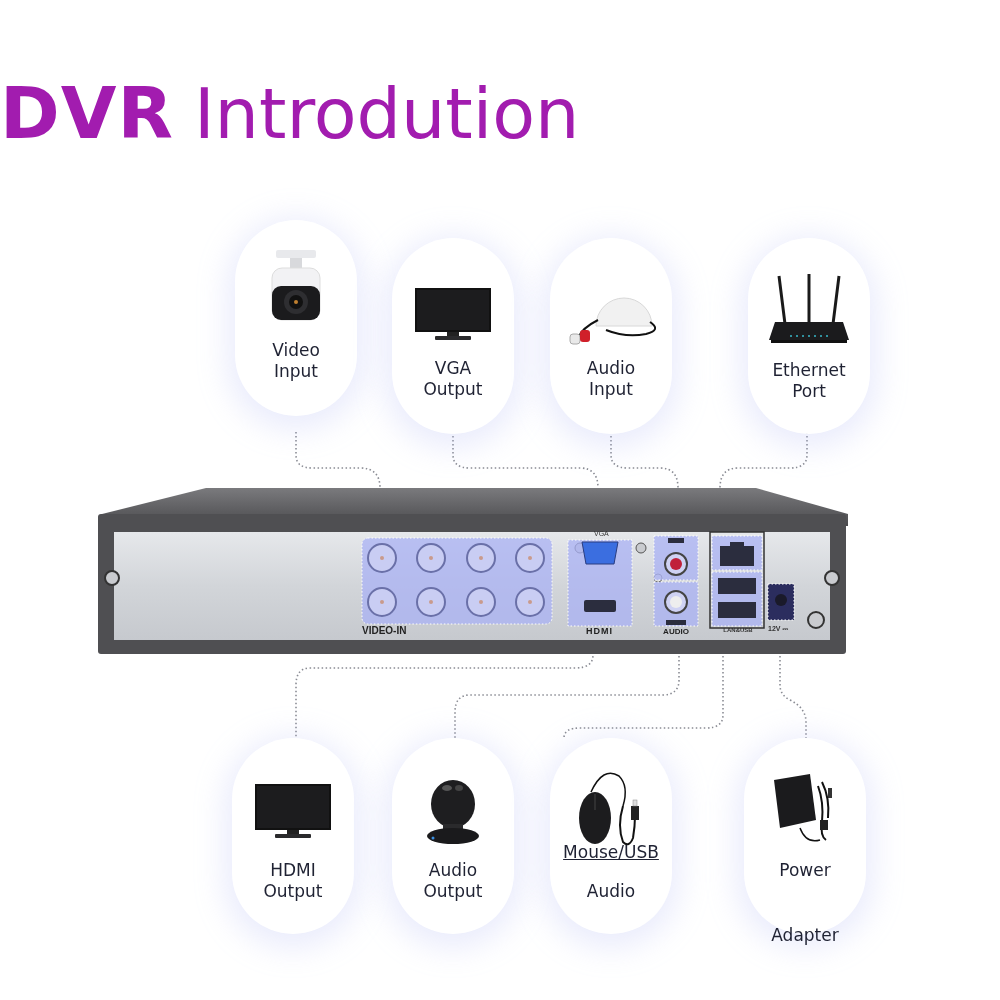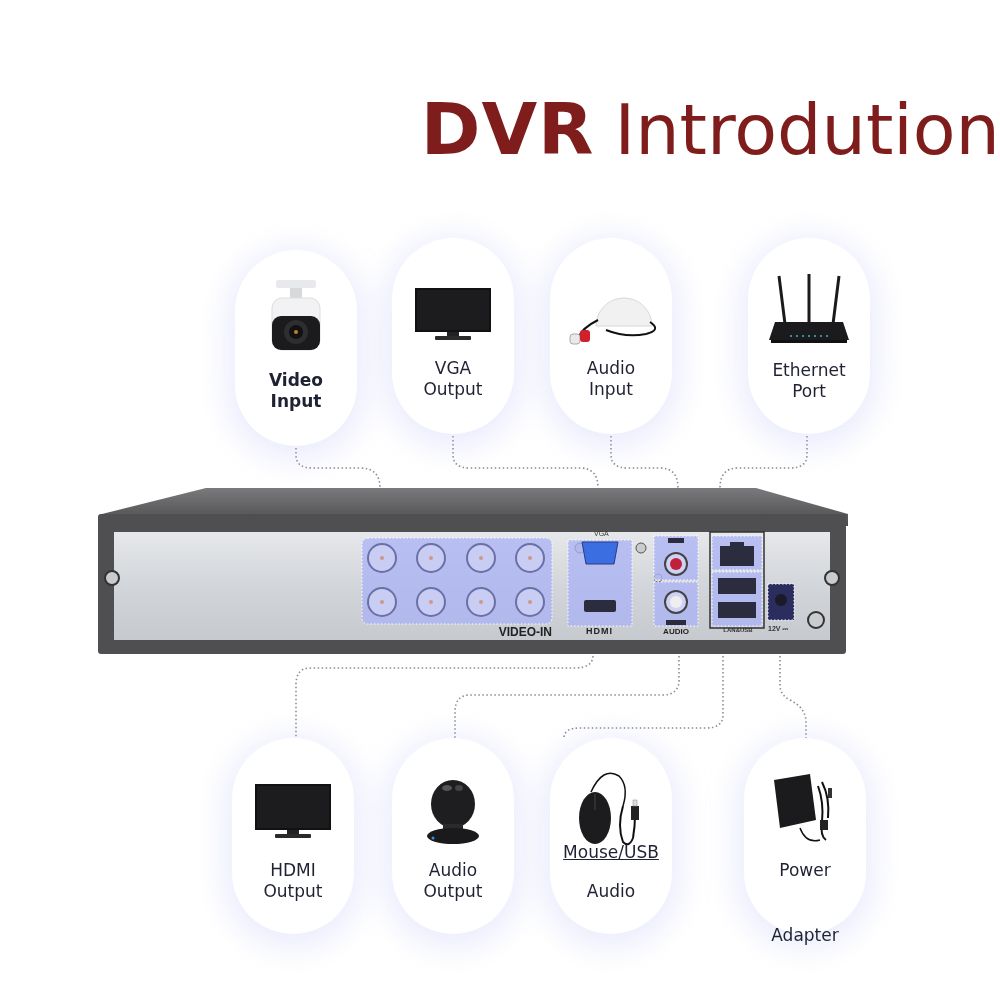--- a/index.html
+++ b/index.html
@@ -1,17 +1,17 @@
 <!DOCTYPE html>
 <html><head>
 <meta charset="utf-8">
 <style>
   html, body { margin:0; padding:0; }
   body { width:1000px; height:1000px; background:#ffffff; position:relative; overflow:hidden; font-family:"Liberation Sans", sans-serif; }
-  .title { position:absolute; left:0; top:68px; width:1000px; text-align:right; font-size:72px; line-height:90px; color:#7f1d1d; white-space:nowrap;margin-top:16px; }
+  .title { position:absolute; left:0; top:68px; width:1000px; text-align:left; font-size:72px; line-height:90px; color:#a21caf; white-space:nowrap; }
   .title .bold { font-weight:bold; font-family:"DejaVu Sans", sans-serif; letter-spacing:1px; }
   .title .light { font-family:"DejaVu Sans", sans-serif; font-weight:normal; letter-spacing:0px; font-size:70px; }
 
   .pill { position:absolute; width:122px; height:196px; border-radius:61px; background:#ffffff;
           box-shadow: 0 6px 30px 8px rgba(180,185,245,0.28); }
   .pill .label { position:absolute; left:0; width:100%; text-align:center; font-size:17px; line-height:21px; color:#1f2233; font-family:"DejaVu Sans", sans-serif; }
   .pill .icon { position:absolute; left:50%; transform:translateX(-50%); }
 
   svg.overlay { position:absolute; left:0; top:0; }
 
@@ -33,21 +33,21 @@
     <path d="M611 432 V455 Q611 468 628 468 H660 Q678 468 678 488 V540"></path>
     <path d="M807 432 V455 Q807 468 790 468 H738 Q720 468 720 488 V536"></path>
 
     <path d="M593 632 V655 Q593 668 575 668 H310 Q296 668 296 685 V738"></path>
     <path d="M679 632 V680 Q679 695 662 695 H470 Q455 695 455 712 V738"></path>
     <path d="M723 632 V715 Q723 728 706 728 H580 Q564 728 564 738"></path>
     <path d="M780 632 V685 Q780 695 790 700 Q806 708 806 722 V738"></path>
   </g>
 </svg>
 
-<div class="pill" style="left:235px; top:250px;font-weight:bold;">
+<div class="pill" style="left:235px; top:220px;">
   <div class="icon" style="top:30px;">
     <svg width="56" height="72" viewBox="0 0 56 72">
       <rect x="8" y="0" width="40" height="8" rx="2" fill="#e8e9ec"></rect>
       <rect x="22" y="8" width="12" height="10" fill="#d8d9dc"></rect>
       <rect x="4" y="18" width="48" height="52" rx="10" fill="#f2f2f4" stroke="#ddd"></rect>
       <rect x="4" y="36" width="48" height="34" rx="9" fill="#1b1b1d"></rect>
       <circle cx="28" cy="52" r="12" fill="#2e2e31"></circle>
       <circle cx="28" cy="52" r="7" fill="#111"></circle>
       <circle cx="28" cy="52" r="2" fill="#c08030"></circle>
     </svg>
@@ -174,21 +174,21 @@
     <rect x="616" y="50" width="50" height="34" fill="#aab2f4" fill-opacity="0.75" stroke="#ffffff" stroke-dasharray="1.5 2"></rect>
     <path d="M624 60 L634 60 L634 56 L648 56 L648 60 L658 60 L658 80 L624 80 Z" fill="#2b2d3e"></path>
     <rect x="616" y="86" width="50" height="54" fill="#aab2f4" fill-opacity="0.75" stroke="#ffffff" stroke-dasharray="1.5 2"></rect>
     <rect x="622" y="92" width="38" height="16" fill="#2b2d3e"></rect>
     <rect x="622" y="116" width="38" height="16" fill="#2b2d3e"></rect>
 
     <rect x="672" y="98" width="26" height="36" fill="#2b2d5e" stroke="#ffffff" stroke-dasharray="1.5 2"></rect>
     <circle cx="685" cy="114" r="6" fill="#1a1a2a"></circle>
   </svg>
   
-  <div style="position:absolute; left:266px; top:139px; width:190px; text-align:right; font-size:12px; font-weight:bold; color:#222;">VIDEO-IN</div>
+  <div style="position:absolute; left:266px; top:139px; width:190px; text-align:left; font-size:10px; font-weight:bold; color:#222;">VIDEO-IN</div>
   <div style="position:absolute; left:498px; top:44px; font-size:7px; color:#333;">VGA</div>
   <div style="position:absolute; left:490px; top:140px; font-size:9px; font-weight:bold; color:#222; letter-spacing:1px;">HDMI</div>
   <div style="position:absolute; left:558px; top:141px; width:44px; text-align:center; font-size:8px; font-weight:bold; color:#222;">AUDIO</div>
   <div style="position:absolute; left:614px; top:141px; width:56px; text-align:center; font-size:6px; font-weight:bold; color:#333;">LAN&amp;USB</div>
   <div style="position:absolute; left:672px; top:139px; font-size:7px; font-weight:bold; color:#333;">12V ⎓</div>
 </div>
 
 <div class="pill" style="left:232px; top:738px;">
   <div class="icon" style="top:46px;">
     <svg width="76" height="56" viewBox="0 0 76 56">

